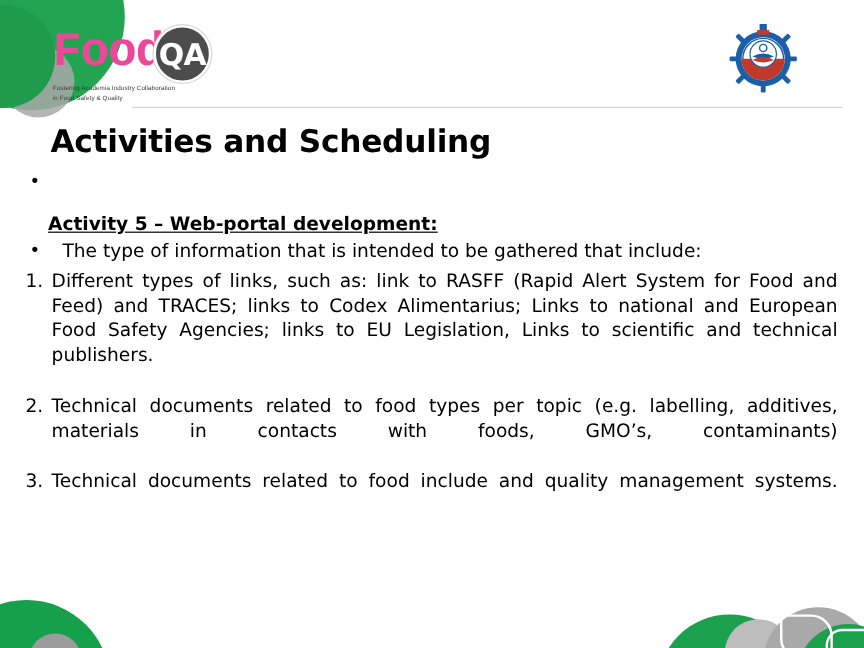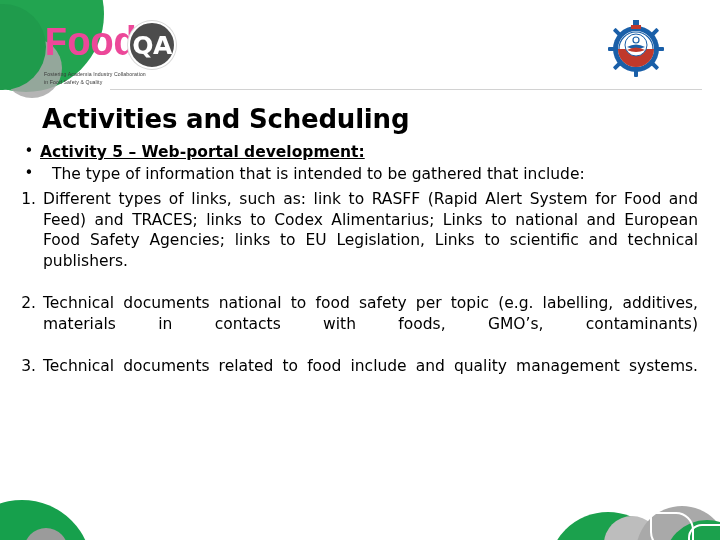--- a/index.html
+++ b/index.html
@@ -201,20 +201,21 @@
   }
   .bullet-text {
     flex: 1 1 auto;
     text-align: justify;
     line-height: 1.32;
   }
   .bullet-text.strong {
     font-weight: bold;
     text-decoration: underline;
     text-align: left;
+    margin-top: 35px;
   }
   .bullet-text.indented { text-indent: 12px; }
 
   .numbered {
     list-style: none;
     margin: 4px 0 0 0;
     padding: 0 22px 0 8px;
   }
   .num-row {
     display: flex;
@@ -322,21 +323,21 @@
       </li>
     </ul>
 
     <ol class="numbered">
       <li class="num-row">
         <span class="num-mark">1.</span>
         <span class="num-text">Different types of links, such as: link to RASFF (Rapid Alert System for Food and Feed) and TRACES; links to Codex Alimentarius; Links to national and European Food Safety Agencies; links to EU Legislation, Links to scientific and technical publishers.</span>
       </li>
       <li class="num-row">
         <span class="num-mark">2.</span>
-        <span class="num-text">Technical documents national to food safety per topic (e.g. labelling, additives, materials in contacts with foods, GMO’s, contaminants)</span>
+        <span class="num-text">Technical documents related to food types per topic (e.g. labelling, additives, materials in contacts with foods, GMO’s, contaminants)</span>
       </li>
       <li class="num-row">
         <span class="num-mark">3.</span>
         <span class="num-text">Technical documents related to food include and quality management systems.</span>
       </li>
     </ol>
 
   </div>
 </div>
 

